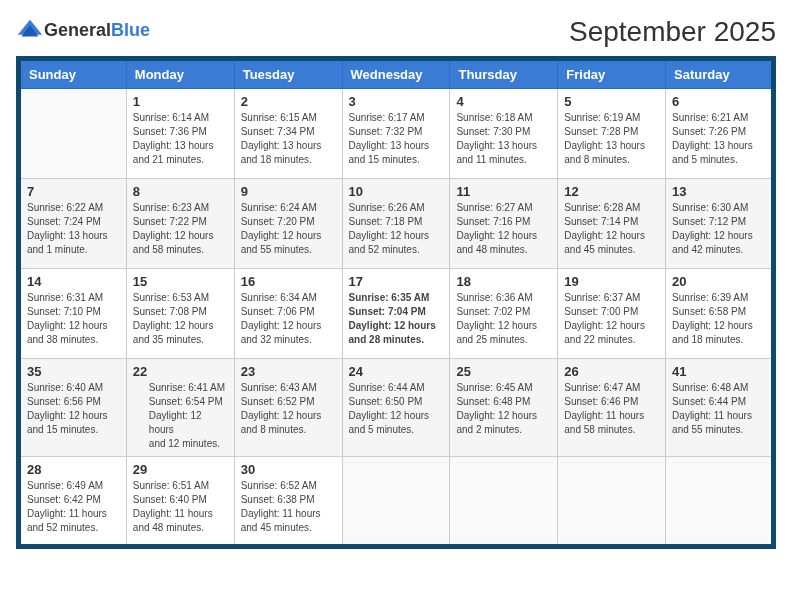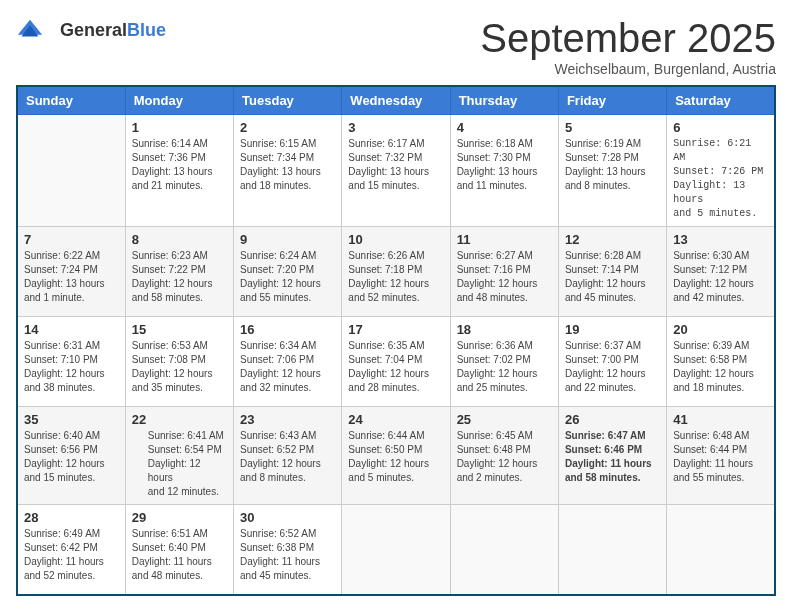--- a/index.html
+++ b/index.html
@@ -12,21 +12,21 @@
     }
     .header {
       display: flex;
       justify-content: space-between;
       align-items: flex-start;
       margin-bottom: 8px;
     }
     .logo {
       display: flex;
       align-items: center;
-      gap: 16px;
+      gap: 0;
     }
     .logo-text-general {
       font-size: 18px;
       font-weight: bold;
       color: #333;
       line-height: 1;
     }
     .logo-text-blue {
       font-size: 18px;
       font-weight: bold;
@@ -34,32 +34,32 @@
       line-height: 1;
     }
     .logo-icon {
       width: 28px;
       height: 28px;
     }
     .title-block {
       text-align: right;
     }
     .month-title {
-      font-size: 40px;
+      font-size: 28px;
       font-weight: normal;
       color: #333;
     }
     .location {
       font-size: 14px;
       color: #555;
     }
     table {
       width: 100%;
       border-collapse: collapse;
-      border: 2px solid #0c4a6e;
+      border: 5px solid #0c4a6e;
     }
     thead tr th {
       background-color: #3a7bd5;
       color: #fff;
       font-size: 13px;
       font-weight: bold;
       padding: 6px 8px;
       text-align: left;
       border: 1px solid #2a6bc5;
     }
@@ -105,21 +105,20 @@
       <polygon points="15,10 24,22 6,22" fill="#1a5bb5"></polygon>
     </svg>
     <div>
       <div>
         <span class="logo-text-general">General</span><span class="logo-text-blue">Blue</span>
       </div>
     </div>
   </div>
   <div class="title-block">
     <div class="month-title">September 2025</div>
-    <div class="location">Weichselbaum, Burgenland, Austria</div>
   </div>
 </div>
 
 <table>
   <thead>
     <tr id="header-row">
     <th>Sunday</th>
         <th>Monday</th>
         <th>Tuesday</th>
         <th>Wednesday</th>
@@ -161,21 +160,21 @@
         </td>
         <td>
           <span class="day-num">5</span>
           <div class="day-info" style="white-space: pre-line;">Sunrise: 6:19 AM
 Sunset: 7:28 PM
 Daylight: 13 hours
 and 8 minutes.</div>
         </td>
         <td>
           <span class="day-num">6</span>
-          <div class="day-info" style="white-space: pre-line; font-family: Liberation Mono, monospace;">Sunrise: 6:21 AM
+          <div class="day-info" style="white-space: pre-line;">Sunrise: 6:21 AM
 Sunset: 7:26 PM
 Daylight: 13 hours
 and 5 minutes.</div>
         </td>
       </tr>
       <tr>
         <td>
           <span class="day-num">7</span>
           <div class="day-info" style="white-space: pre-line;">Sunrise: 6:22 AM
 Sunset: 7:24 PM
@@ -242,21 +241,21 @@
         </td>
         <td>
           <span class="day-num">16</span>
           <div class="day-info" style="white-space: pre-line;">Sunrise: 6:34 AM
 Sunset: 7:06 PM
 Daylight: 12 hours
 and 32 minutes.</div>
         </td>
         <td>
           <span class="day-num">17</span>
-          <div class="day-info" style="white-space: pre-line;">Sunrise: 6:35 AM
+          <div class="day-info" style="white-space: pre-line; font-weight: bold;">Sunrise: 6:35 AM
 Sunset: 7:04 PM
 Daylight: 12 hours
 and 28 minutes.</div>
         </td>
         <td>
           <span class="day-num">18</span>
           <div class="day-info" style="white-space: pre-line;">Sunrise: 6:36 AM
 Sunset: 7:02 PM
 Daylight: 12 hours
 and 25 minutes.</div>
@@ -307,21 +306,21 @@
         </td>
         <td>
           <span class="day-num">25</span>
           <div class="day-info" style="white-space: pre-line;">Sunrise: 6:45 AM
 Sunset: 6:48 PM
 Daylight: 12 hours
 and 2 minutes.</div>
         </td>
         <td>
           <span class="day-num">26</span>
-          <div class="day-info" style="white-space: pre-line; font-weight: bold;">Sunrise: 6:47 AM
+          <div class="day-info" style="white-space: pre-line;">Sunrise: 6:47 AM
 Sunset: 6:46 PM
 Daylight: 11 hours
 and 58 minutes.</div>
         </td>
         <td>
           <span class="day-num">41</span>
           <div class="day-info" style="white-space: pre-line;">Sunrise: 6:48 AM
 Sunset: 6:44 PM
 Daylight: 11 hours
 and 55 minutes.</div>

